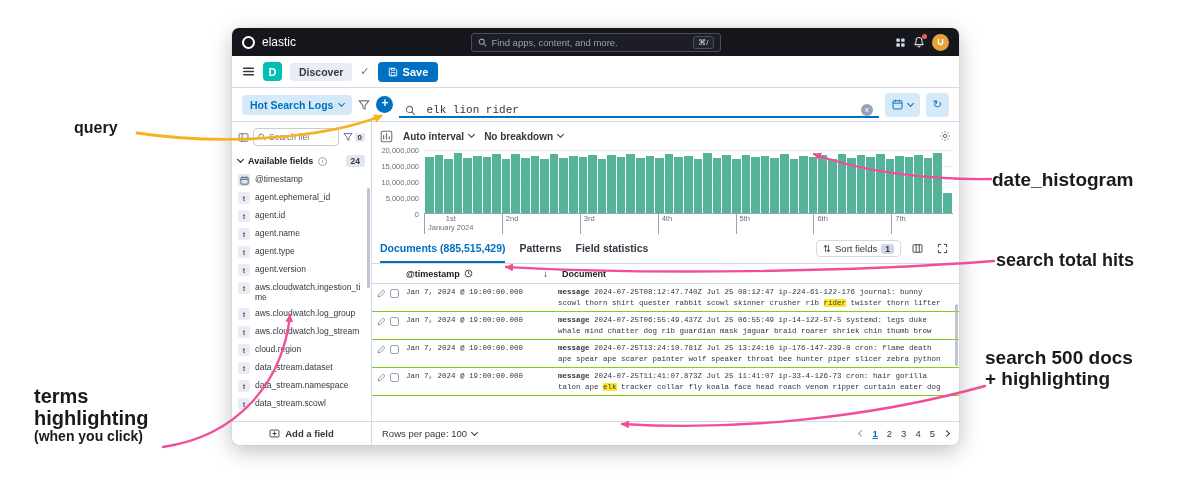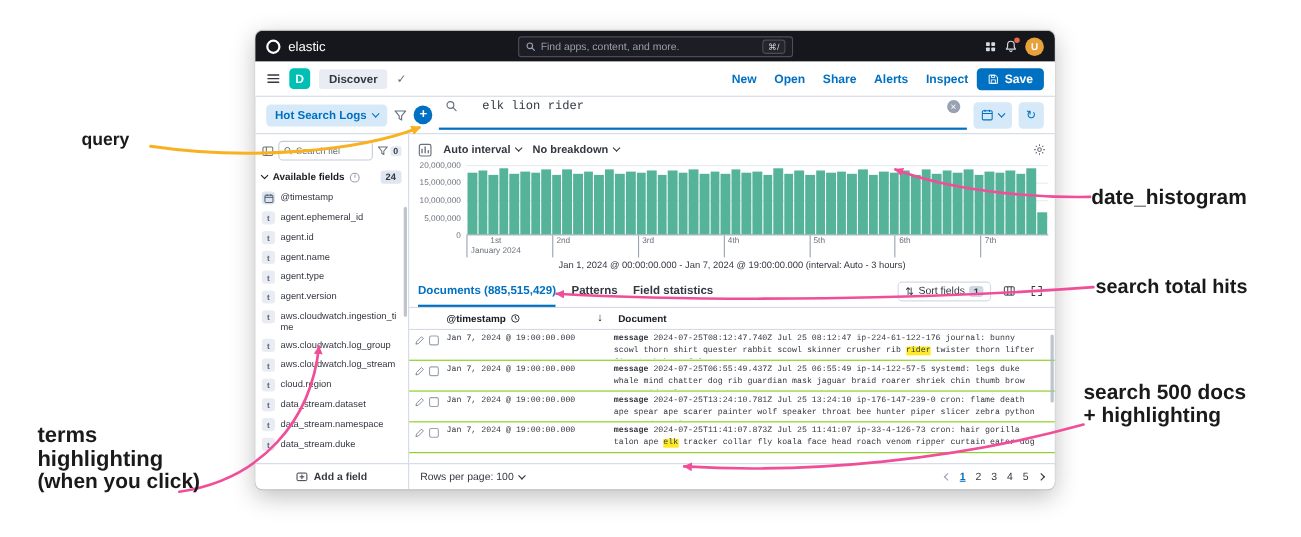--- a/index.html
+++ b/index.html
@@ -2,21 +2,21 @@
 <html style="--accent: #0071c2; --green: #54b399; --hl: #ffe927; --pink: #f04e98; --yellow: #f8b121; --teal: #00bfb3; --avatar: #e8a23a;"><head>
 <meta charset="utf-8">
 <style>
   *{box-sizing:border-box;margin:0;padding:0}
   html,body{width:1183px;height:488px}
   body{position:relative;background:#fff;font-family:"Liberation Sans",sans-serif;overflow:hidden;color:#343741}
   svg{display:block}
 
   
   .ann{position:absolute;font-weight:700;color:#1a1a1a;line-height:1.08;z-index:5}
-  .ann .small{font-size:19px}
+  .ann .small{font-size:14px}
   .overlay{position:absolute;inset:0;pointer-events:none;z-index:4}
   .arrow-pink{stroke:var(--pink,#f04e98);stroke-width:2.4;fill:none;stroke-linecap:round}
   .arrow-yellow{stroke:var(--yellow,#f8b121);stroke-width:2.8;fill:none;stroke-linecap:round}
 
   
   .window{position:absolute;left:232px;top:28px;width:727px;height:417px;background:#fff;border-radius:7px;
     box-shadow:0 6px 22px rgba(0,0,0,.25),0 0 1px rgba(0,0,0,.3);overflow:hidden;display:flex;flex-direction:column;z-index:2}
 
   
   .topbar{flex:0 0 28px;background:#16171c;display:flex;align-items:center;gap:7px;padding:0 10px}
@@ -48,21 +48,21 @@
   .querybar{flex:0 0 34px;display:flex;align-items:center;gap:6px;padding:0 10px;border-bottom:1px solid #d3dae6}
   .dv-pill{background:#d6e9f8;color:var(--accent,#0071c2);font-weight:700;font-size:10.5px;padding:4px 8px;border-radius:4px;
     display:flex;align-items:center;gap:6px;white-space:nowrap}
   .chev{width:5px;height:5px;border-right:1.4px solid currentColor;border-bottom:1.4px solid currentColor;
     transform:rotate(45deg);display:inline-block;margin-top:-3px}
   .chev.left{transform:rotate(135deg);margin-top:0}
   .chev.right{transform:rotate(-45deg);margin-top:0}
   .qb-filter{color:#69707d}
   .add-filter{width:17px;height:17px;border-radius:50%;background:var(--accent,#0071c2);color:#fff;font-size:12px;line-height:15px;
     text-align:center;font-weight:700}
-  .query-input{flex:1;display:flex;align-items:flex-start;gap:22px;height:27px;border-bottom:2px solid var(--accent,#0071c2);padding:0 6px;color:#69707d}
+  .query-input{flex:1;display:flex;align-items:flex-end;gap:10px;height:27px;border-bottom:2px solid var(--accent,#0071c2);padding:0 6px;color:#69707d}
   .query-text{color:#343741;font-size:11px;font-family:"Liberation Mono","DejaVu Sans Mono",monospace}
   .clear-btn{margin-left:auto;width:12px;height:12px;border-radius:50%;background:#98a2b3;color:#fff;font-size:9px;line-height:12px;
     text-align:center}
   .date-btn,.refresh-btn{background:#d6e9f8;border-radius:4px;height:24px;display:flex;align-items:center;gap:5px;
     padding:0 7px;color:var(--accent,#0071c2);font-size:11px}
 
   
   .app-body{flex:1;display:flex;min-height:0}
   .sidebar{flex:0 0 140px;border-right:1px solid #d3dae6;display:flex;flex-direction:column;min-height:0;position:relative}
   .sb-top{display:flex;align-items:center;gap:4px;padding:6px 6px 4px;color:#69707d}
@@ -210,27 +210,20 @@
 
   <div class="navbar">
     <span class="hamburger">
       <svg viewBox="0 0 16 16" width="13" height="13">
           <path d="M2 4h12M2 8h12M2 12h12" stroke="currentColor" stroke-width="1.6" stroke-linecap="round"></path>
         </svg>
     </span>
     <span class="app-badge">D</span>
     <span class="app-pill">Discover</span>
     <span class="check">✓</span>
-    <div class="nav-links">
-        <span class="nav-link">New</span>
-        <span class="nav-link">Open</span>
-        <span class="nav-link">Share</span>
-        <span class="nav-link">Alerts</span>
-        <span class="nav-link">Inspect</span>
-      </div>
     <button class="save-btn">
       <span>
         <svg viewBox="0 0 16 16" width="10" height="10">
             <path d="M2 2h9l3 3v9H2z" fill="none" stroke="#fff" stroke-width="1.4" stroke-linejoin="round"></path>
             <rect x="5" y="9" width="6" height="5" fill="none" stroke="#fff" stroke-width="1.2"></rect>
             <rect x="5.5" y="2.5" width="4.5" height="2.8" fill="none" stroke="#fff" stroke-width="1.2"></rect>
           </svg>
       </span>
       <span>Save</span>
     </button>
@@ -352,21 +345,21 @@
           <div class="field-item">
             <span class="field-icon">t</span>
             <span class="field-name">data_stream.dataset</span>
           </div>
           <div class="field-item">
             <span class="field-icon">t</span>
             <span class="field-name">data_stream.namespace</span>
           </div>
           <div class="field-item">
             <span class="field-icon">t</span>
-            <span class="field-name">data_stream.duke</span>
+            <span class="field-name">data_stream.scowl</span>
           </div>
         </div>
       <div class="sb-add">
         <span>
           <svg viewBox="0 0 16 16" width="11" height="11">
               <rect x="1.5" y="3" width="13" height="10" rx="1.5" fill="none" stroke="currentColor" stroke-width="1.3"></rect>
               <path d="M8 5.5v5M5.5 8h5" stroke="currentColor" stroke-width="1.3" stroke-linecap="round"></path>
             </svg>
         </span>
         <span>Add a field</span>
@@ -489,21 +482,20 @@
             <div>5th</div>
           </div>
           <div class="xtick" style="left: 73.62%;">
             <div>6th</div>
           </div>
           <div class="xtick" style="left: 88.34%;">
             <div>7th</div>
           </div>
         </div>
 
-      <div class="caption">Jan 1, 2024 @ 00:00:00.000 - Jan 7, 2024 @ 19:00:00.000 (interval: Auto - 3 hours)</div>
 
       <div class="tabs-row">
         <div style="display:flex;height:100%;gap:14px">
             <div class="tab active">Documents (885,515,429)</div>
             <div class="tab">Patterns</div>
             <div class="tab">Field statistics</div>
           </div>
         <div class="tabs-right">
           <span class="sort-btn">
             <span>⇅</span>

